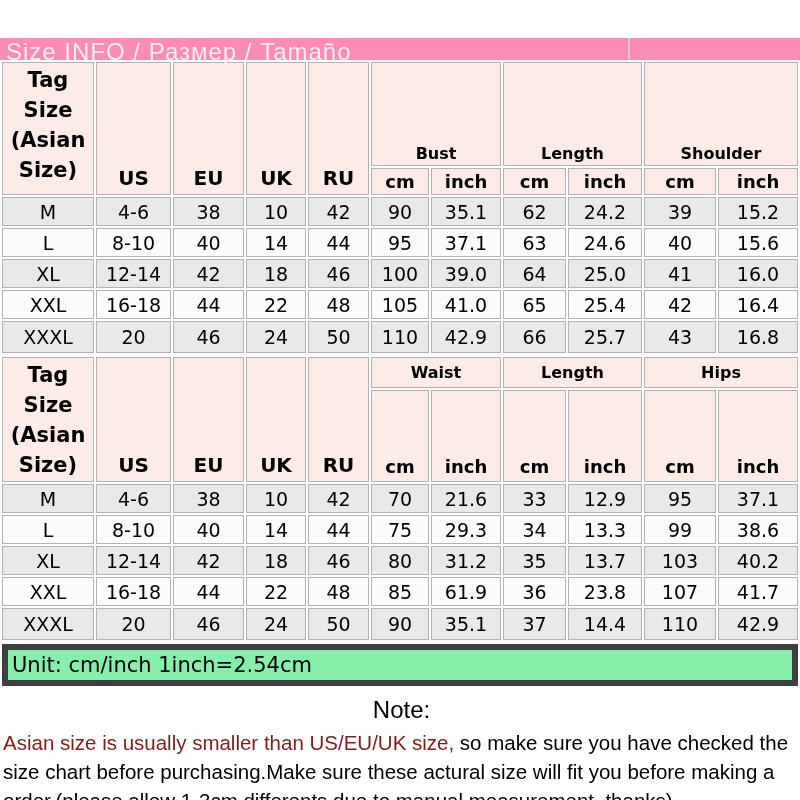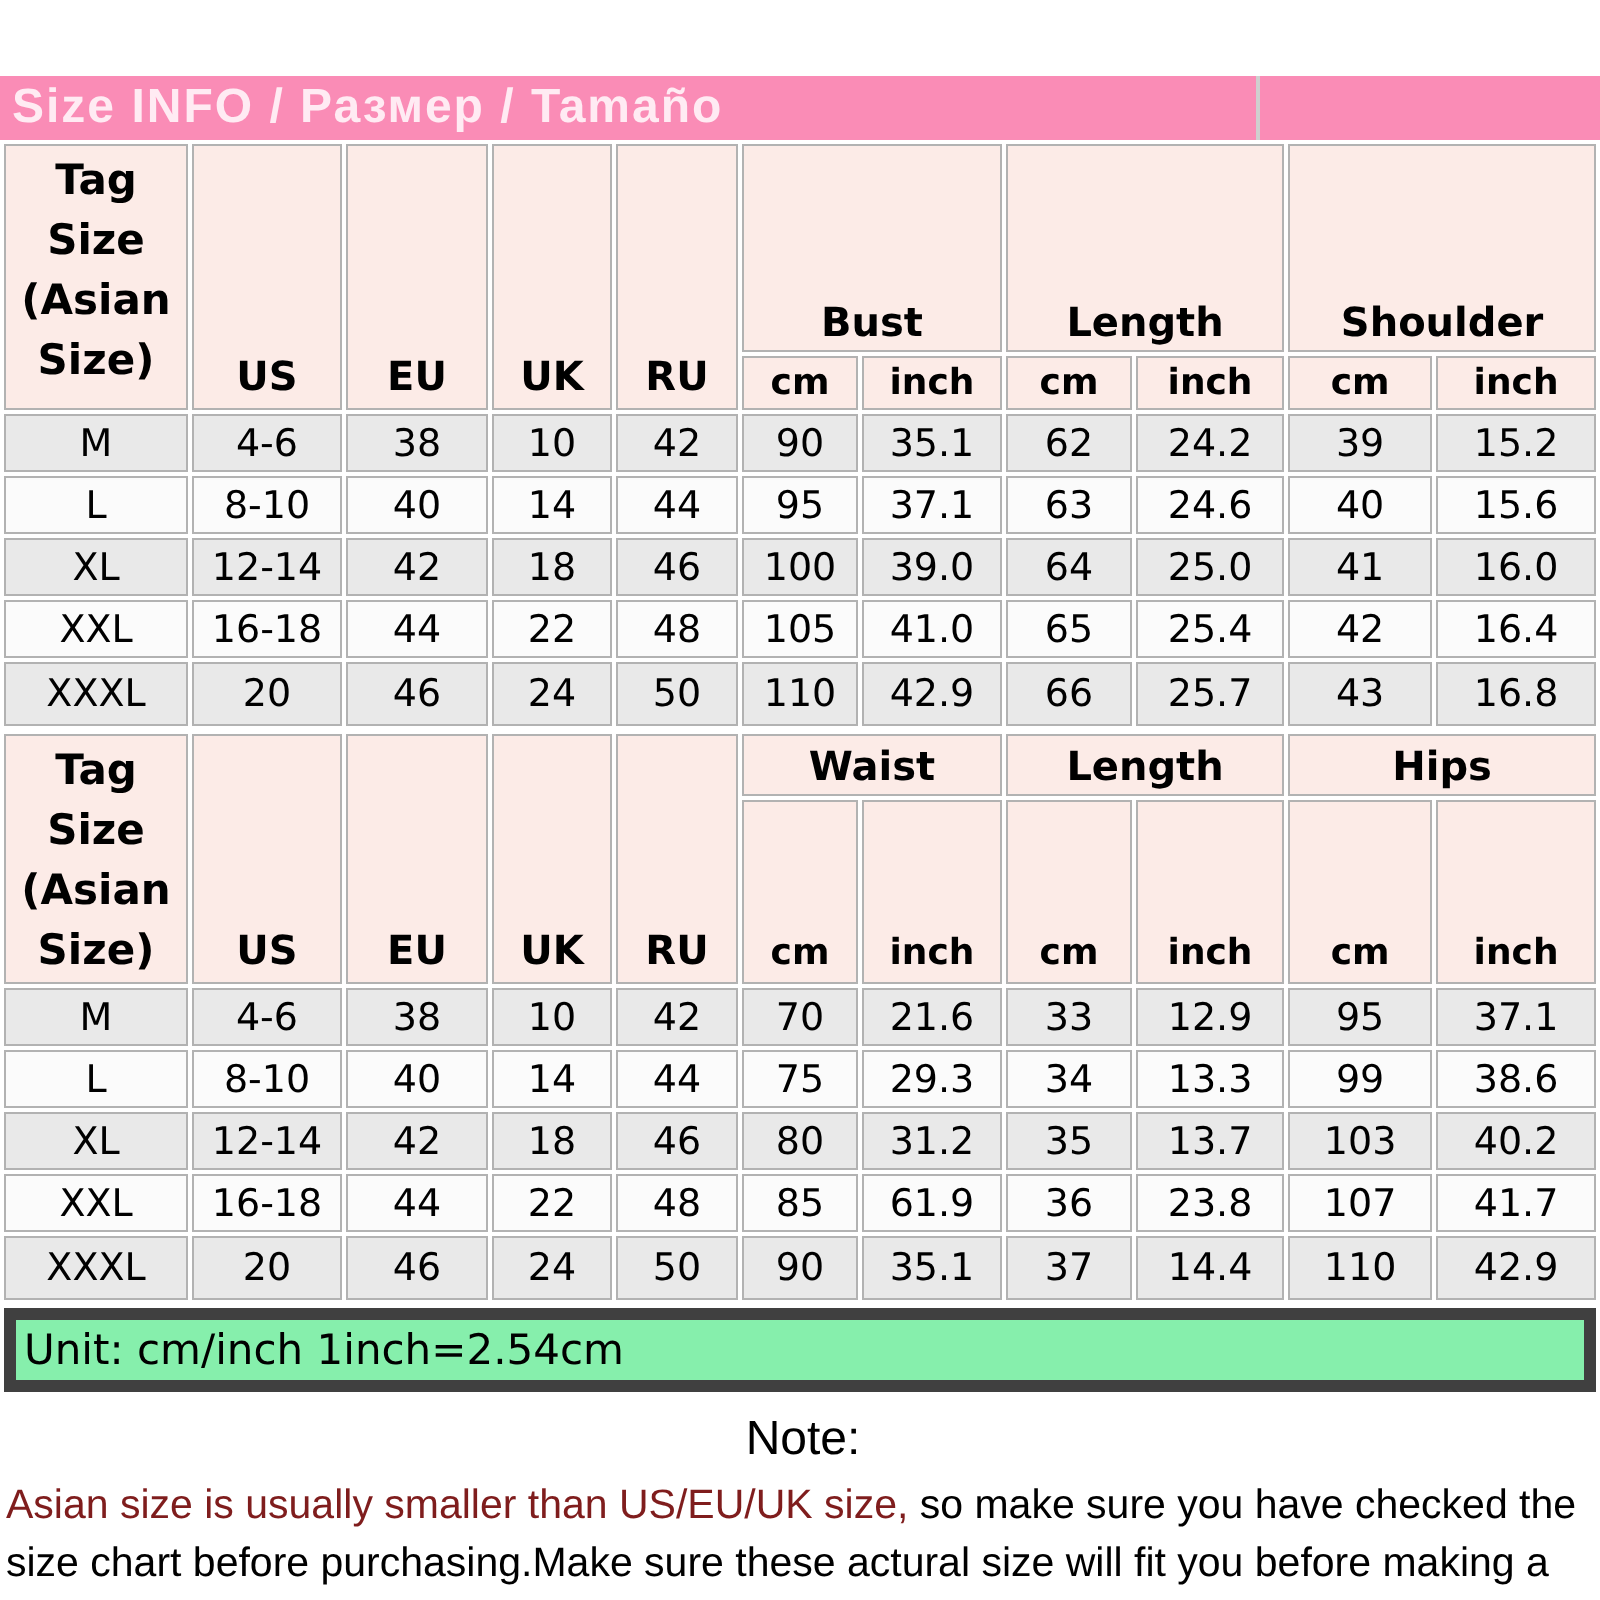--- a/index.html
+++ b/index.html
@@ -1,26 +1,26 @@
 <!DOCTYPE html>
 <html><head>
 <meta charset="utf-8">
 <style>
   html,body{margin:0;padding:0;background:#ffffff;}
   body{width:800px;font-family:"DejaVu Sans",sans-serif;color:#000;}
   .top-spacer{height:38px;}
-  .title-bar{position:relative;height:32px;background:#fa8cb6;display:flex;align-items:center;font-weight:bold;}
+  .title-bar{position:relative;height:22px;background:#fa8cb6;display:flex;align-items:flex-start;}
   .title-text{font-family:"Liberation Sans",sans-serif;font-size:24px;color:#ffebf3;padding-left:6px;letter-spacing:1px;white-space:nowrap;}
   .title-divider{position:absolute;left:628px;top:0;bottom:0;width:2px;background:#cfcfcf;}
   table{border-spacing:2px;border-collapse:separate;table-layout:fixed;width:800px;background:#fff;}
   td{border:1px solid #b2b2b2;text-align:center;font-size:19px;padding:0;overflow:hidden;}
   .hdr{background:#fcebe7;font-weight:bold;margin-top:32px;}
   .tag{vertical-align:top;font-size:21px;line-height:30px;padding-top:2px;}
   .base{vertical-align:bottom;padding-bottom:4px;font-size:20px;}
-  .grp{font-size:20px;}
+  .grp{font-size:16px;}
   .t1 .grp{height:100px;vertical-align:bottom;padding-bottom:2px;}
   .t1 .unit{height:25px;font-size:18px;}
   .t2 .grp{height:29px;vertical-align:middle;}
   .t2 .unit{height:86px;font-size:18px;vertical-align:bottom;padding-bottom:4px;}
   .dr td{height:27px;}
   .dr.last td{height:30px;}
   .odd td{background:#e9e9e9;}
   .even td{background:#fbfbfb;}
   .unit-row{margin:2px;border:6px solid #404040;height:30px;line-height:30px;font-size:21px;padding-left:4px;background:#86efac;}
   .note-label{font-family:Liberation Sans, sans-serif;font-size:24px;margin:10px 0 0 3px;text-align:center;}

